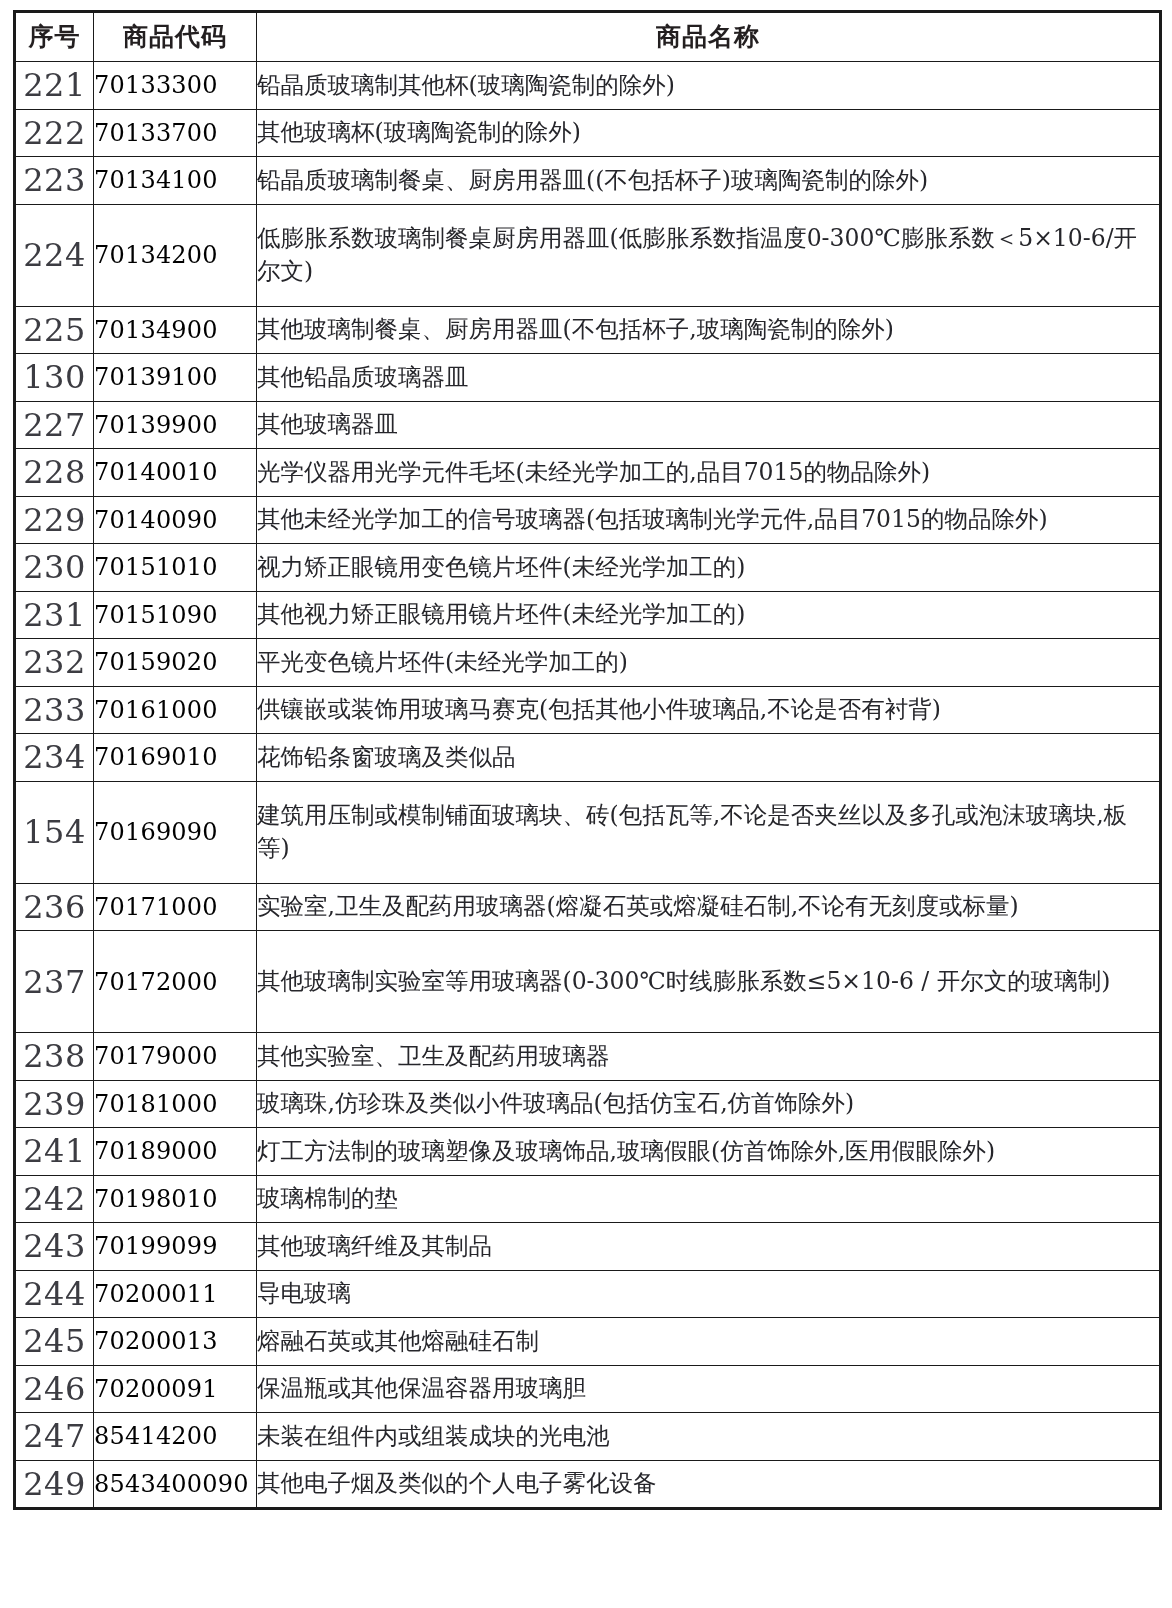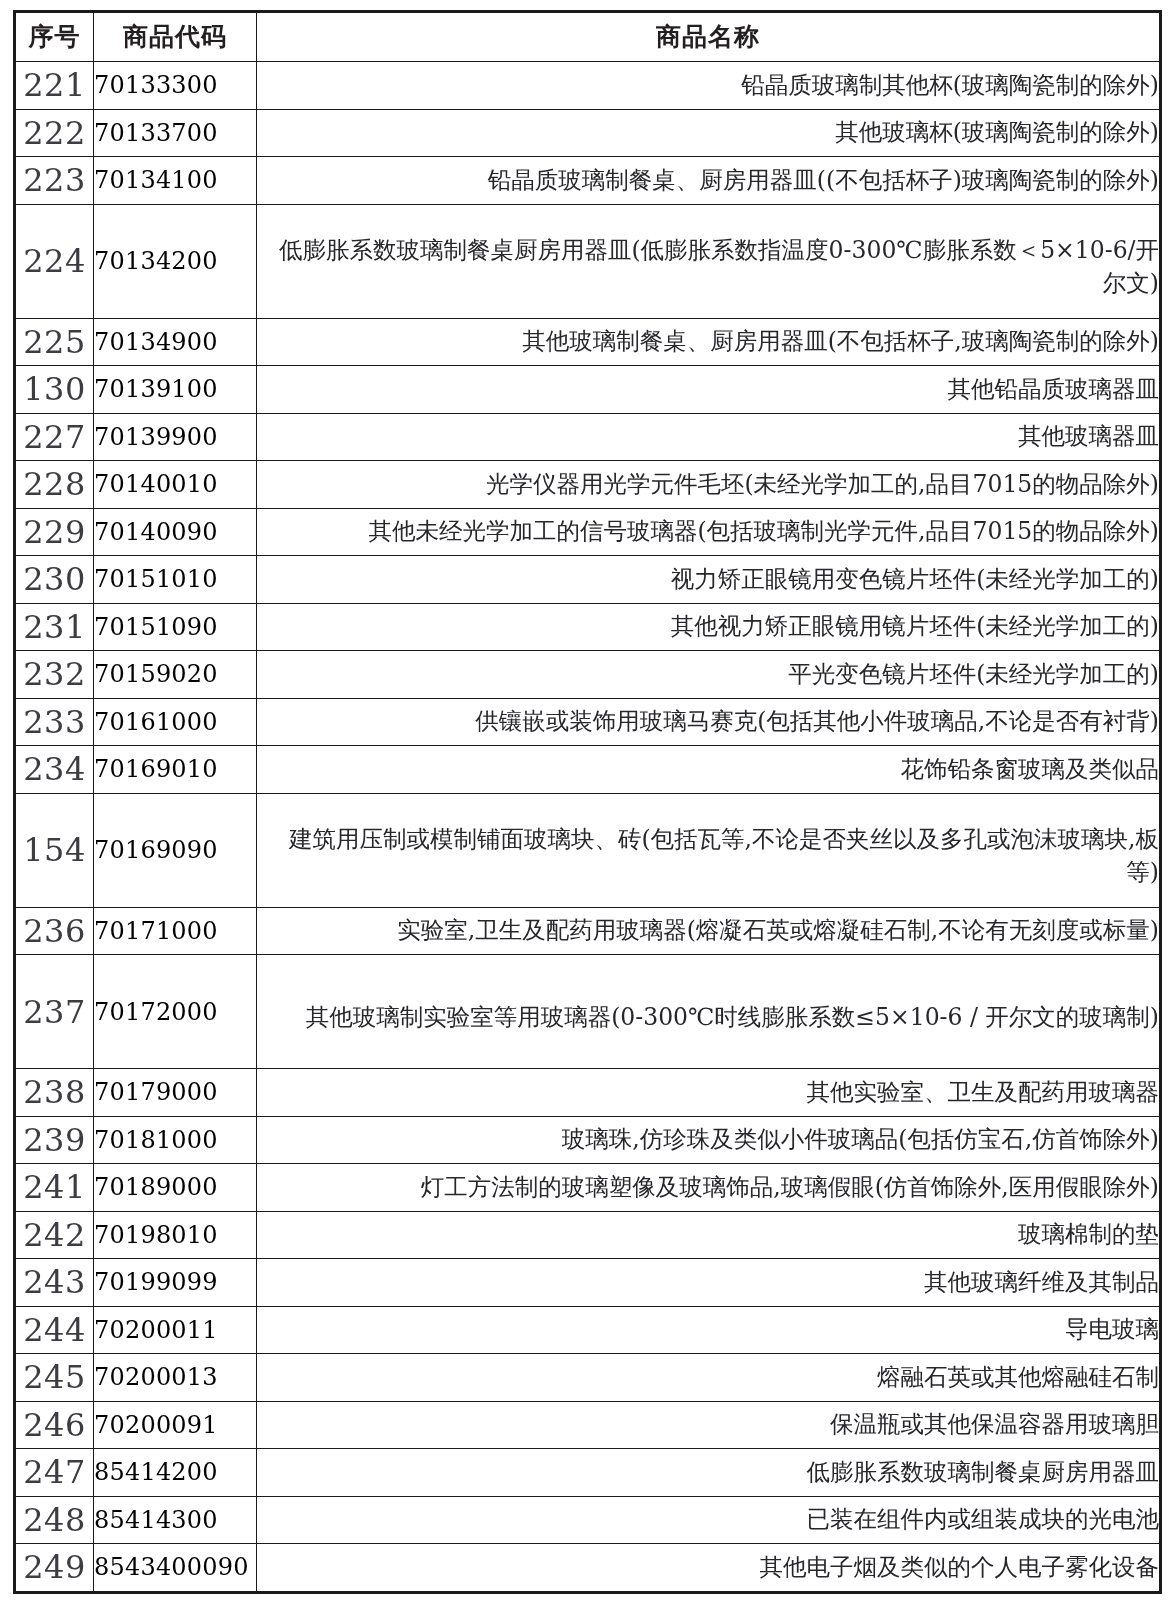--- a/index.html
+++ b/index.html
@@ -62,30 +62,30 @@
   }
   td.code {
     text-align: left;
     font-size: 24px;
     color: #000000;
     padding-left: 8px;
     letter-spacing: 0.2px;
     white-space: nowrap;
   }
   td.name {
-    text-align: right;
+    text-align: left;
     font-size: 23.5px;
     line-height: 1.42;
     padding: 6px 5px 6px 9px;
     color: #26262b;
     word-break: break-all;
   }
   tr.r1 td { height: 46.5px; }
   tr.r2 td { height: 93px; }
-  tr.r2 td.name { padding-top: 16px; padding-bottom: 4px; }
+  tr.r2 td.name { padding-top: 4px; padding-bottom: 4px; }
 </style>
 </head>
 <body>
 
 <div class="page">
   <table class="goods-table">
     <colgroup>
       <col class="c-seq">
       <col class="c-code">
       <col class="c-name">
@@ -219,26 +219,21 @@
           <td class="name">熔融石英或其他熔融硅石制</td>
         </tr>
         <tr class="r1">
           <td class="seq">246</td>
           <td class="code">70200091</td>
           <td class="name">保温瓶或其他保温容器用玻璃胆</td>
         </tr>
         <tr class="r1">
           <td class="seq">247</td>
           <td class="code">85414200</td>
-          <td class="name">低膨胀系数玻璃制餐桌厨房用器皿</td>
-        </tr>
-        <tr class="r1">
-          <td class="seq">248</td>
-          <td class="code">85414300</td>
-          <td class="name">已装在组件内或组装成块的光电池</td>
+          <td class="name">未装在组件内或组装成块的光电池</td>
         </tr>
         <tr class="r1">
           <td class="seq">249</td>
           <td class="code">8543400090</td>
           <td class="name">其他电子烟及类似的个人电子雾化设备</td>
         </tr>
       </tbody>
   </table>
 </div>
 

